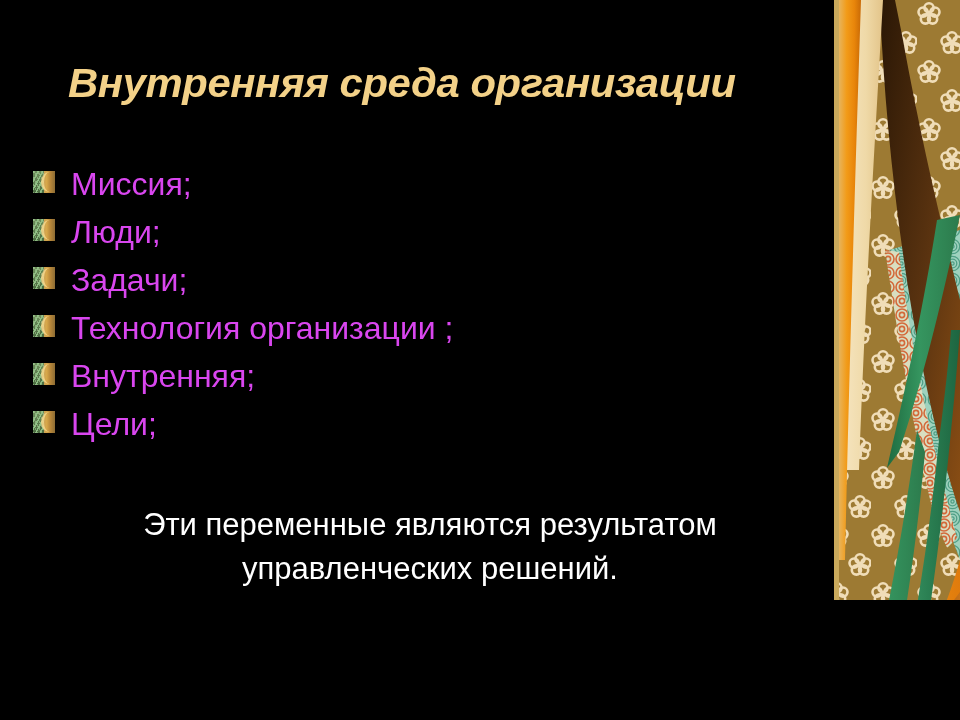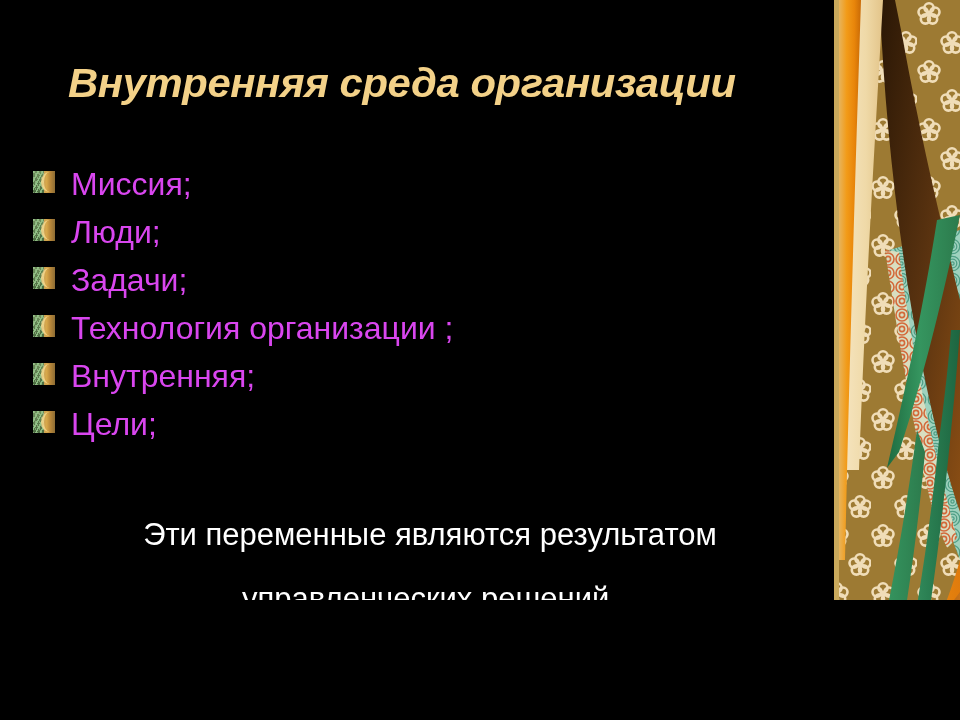--- a/index.html
+++ b/index.html
@@ -104,21 +104,21 @@
 
   
   #closing-paragraph {
     position: absolute;
     left: 40px;
     top: 503px;
     width: 780px;
     text-align: center;
     color: #FFFFFF;
     font-size: 31px;
-    line-height: 64px;
+    line-height: 44px;
     font-family: "Liberation Sans", sans-serif;
   }
 
   
   #decor-border {
     position: absolute;
     right: 0;
     top: 0;
     width: 135px;
     height: 720px;

